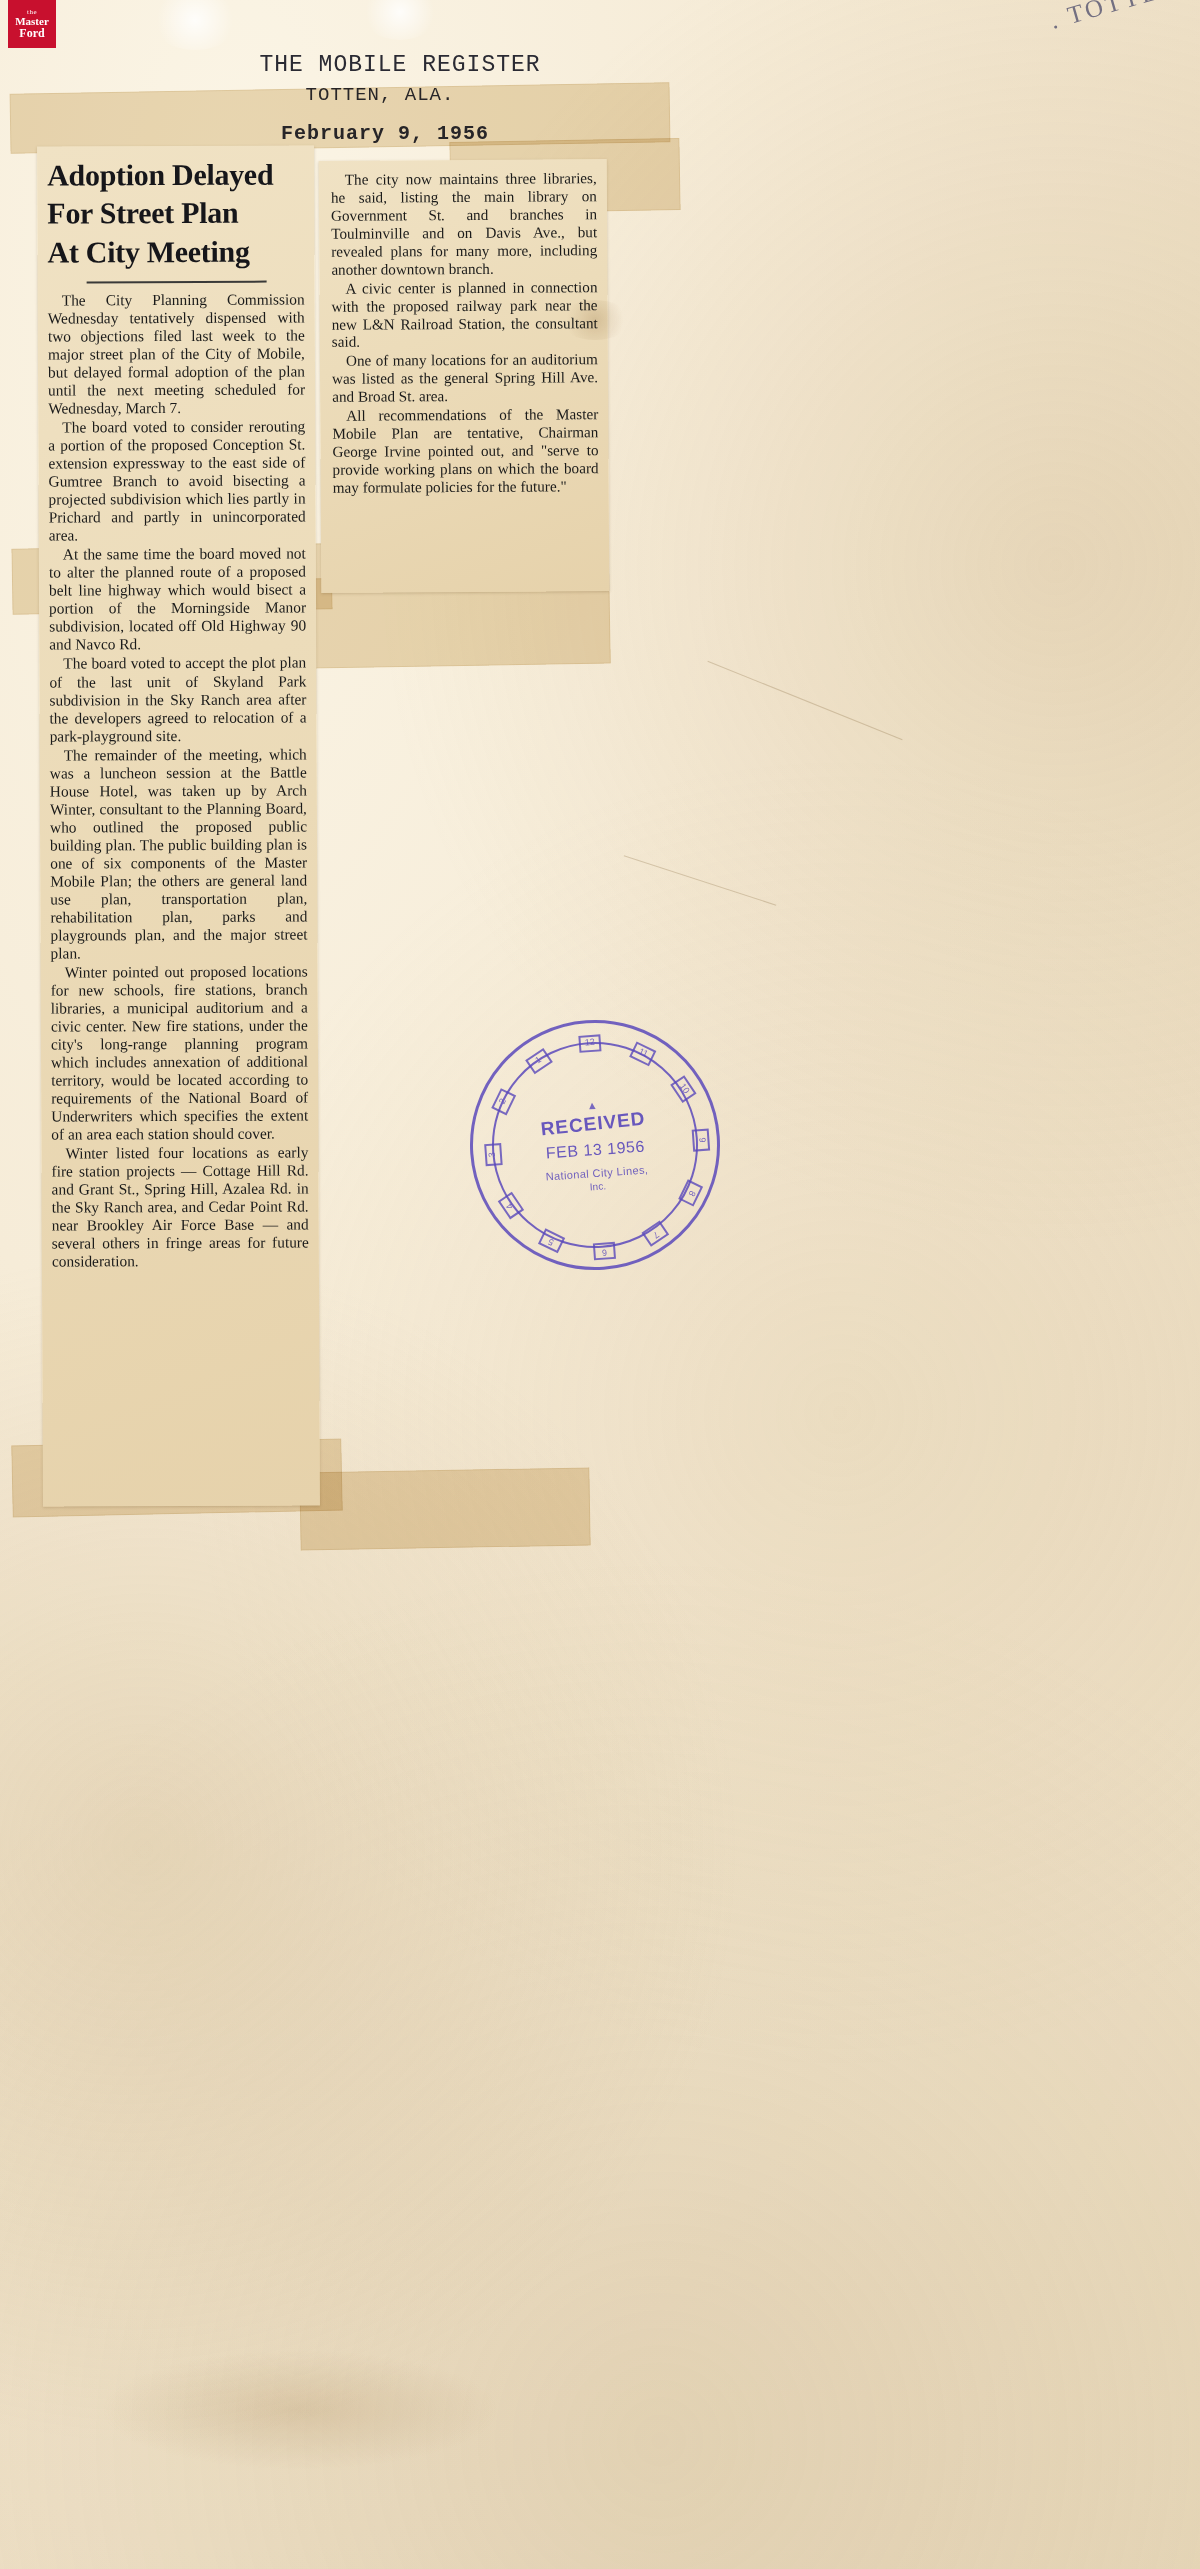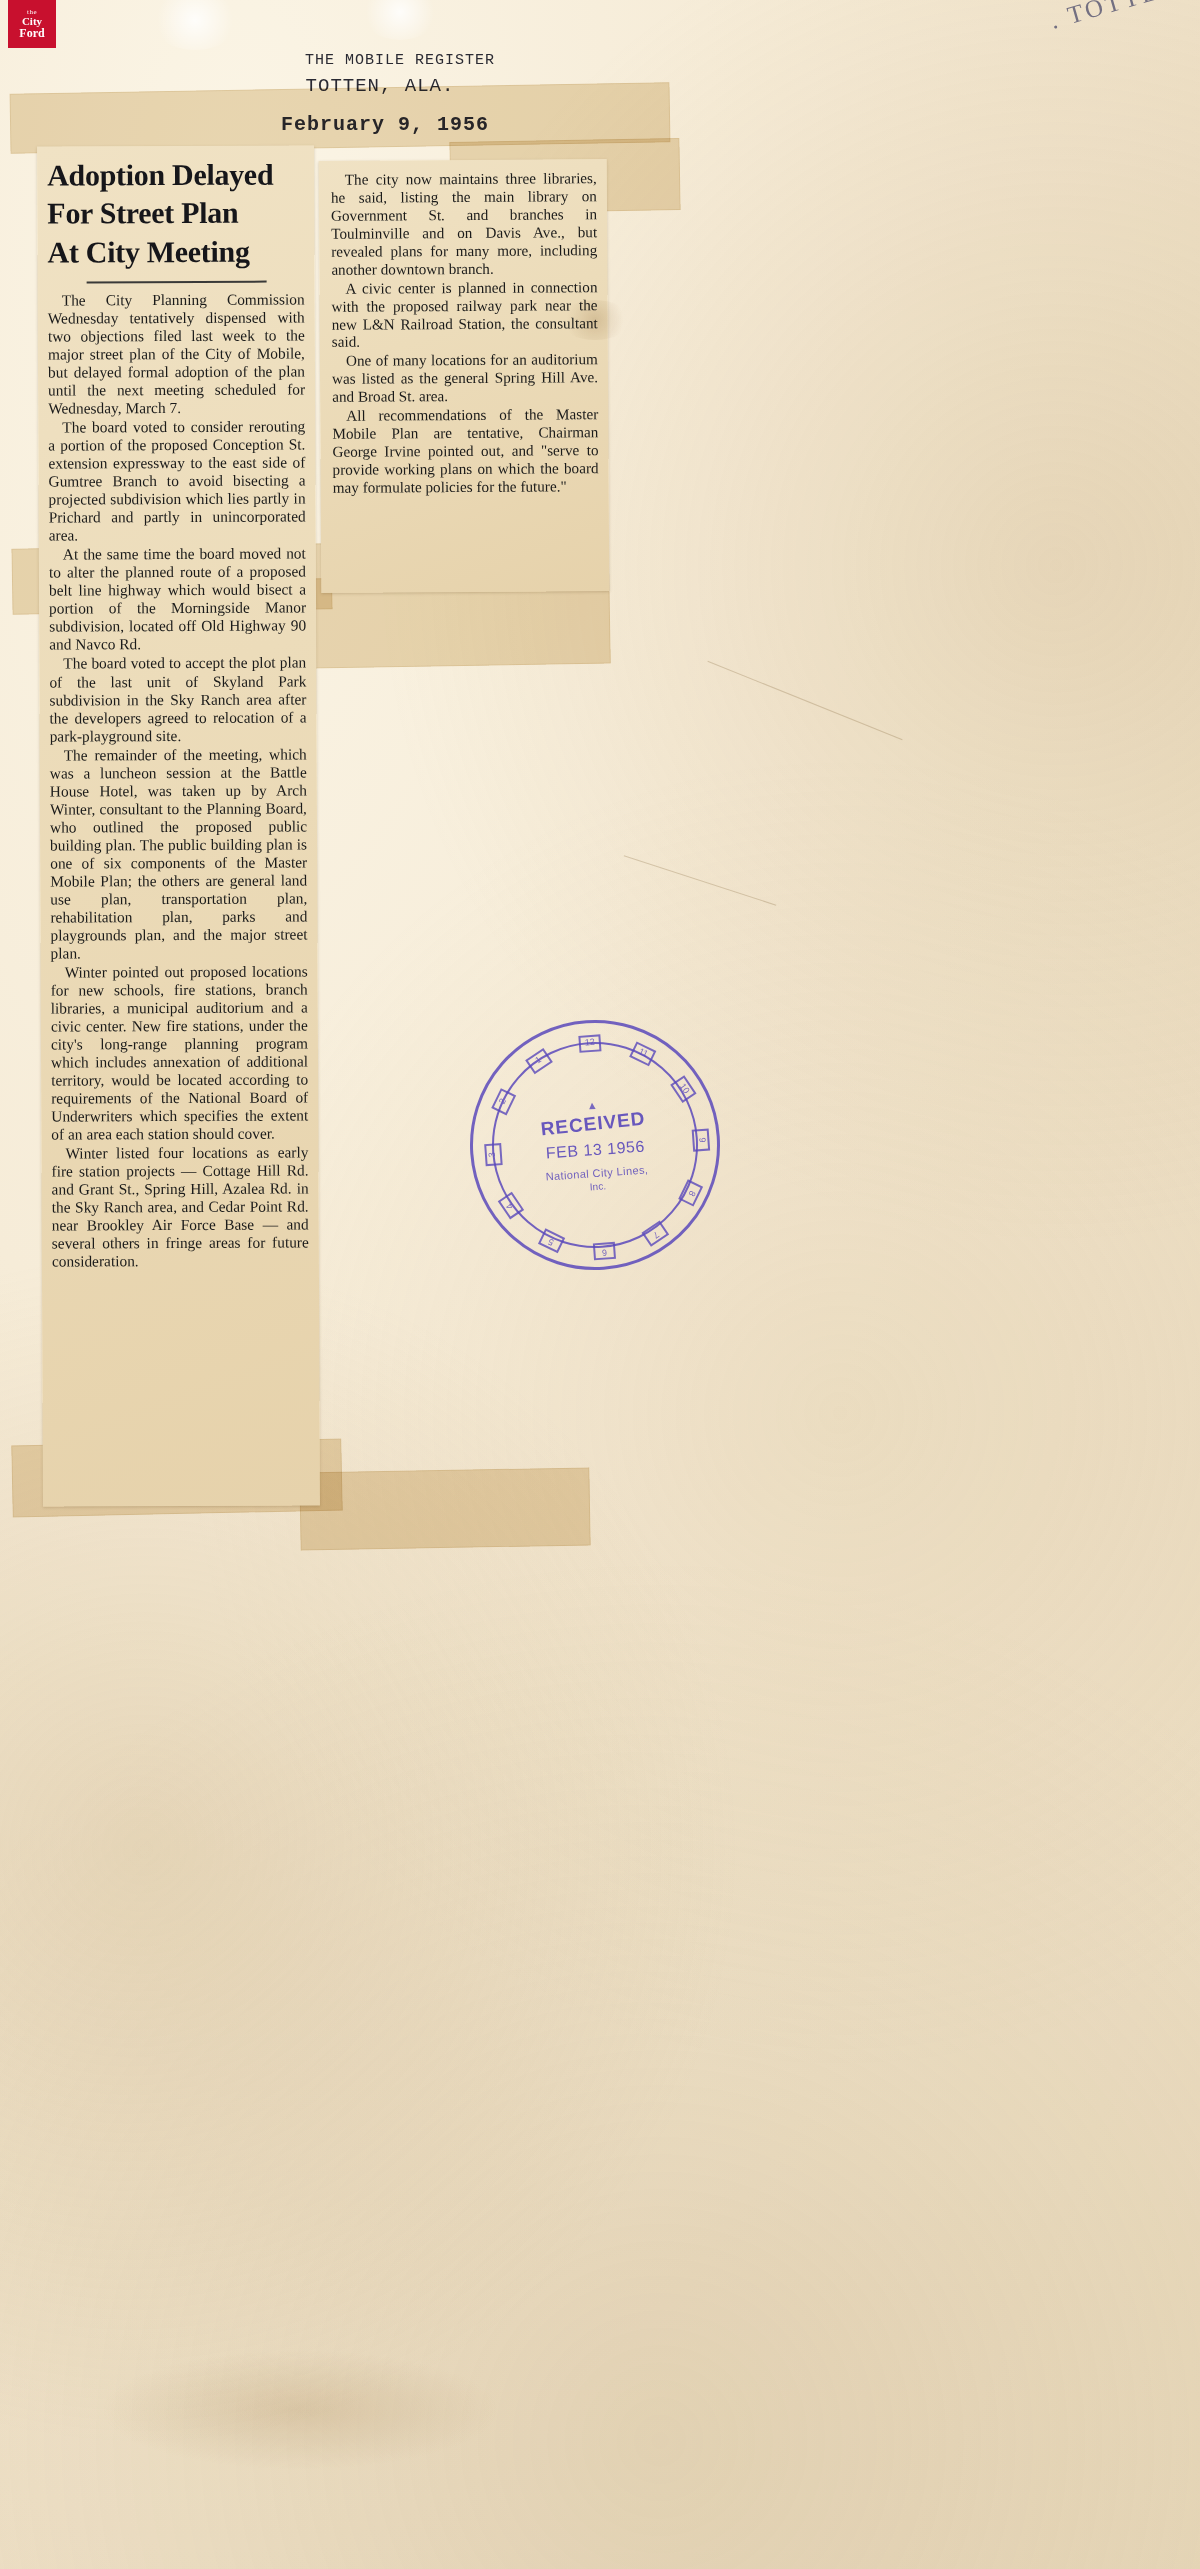--- a/index.html
+++ b/index.html
@@ -74,21 +74,21 @@
   .typed-header {
     position: absolute;
     left: 170px;
     top: 52px;
     width: 460px;
     font-family: "Liberation Mono", monospace;
     color: #2a2a33;
     letter-spacing: 1px;
   }
   .typed-line1 {
-    font-size: 15px;
+    font-size: 23px;
     text-align: center;
     white-space: nowrap;
   }
   .typed-line2 {
     font-size: 19px;
     text-align: center;
     margin-top: 6px;
     white-space: nowrap;
     padding-right: 40px;
   }
@@ -286,21 +286,21 @@
 
 <div class="page">
   <div class="paper-bg"></div>
   <div class="paper-grain"></div>
 
   <div class="light-blob" style="left:150px; top:-10px; width:90px; height:60px;"></div>
   <div class="light-blob" style="left:360px; top:-16px; width:80px; height:56px;"></div>
 
   <div class="logo-chip">
     <span class="the">the</span>
-    <span class="henry">City</span>
+    <span class="henry">Master</span>
     <span class="ford">Ford</span>
   </div>
 
   <div class="handwriting">. TOTTEN</div>
 
   <div class="typed-header">
     <div class="typed-line1">THE MOBILE REGISTER</div>
     <div class="typed-line2">TOTTEN, ALA.</div>
     <div class="typed-line3">February 9, 1956</div>
   </div>

